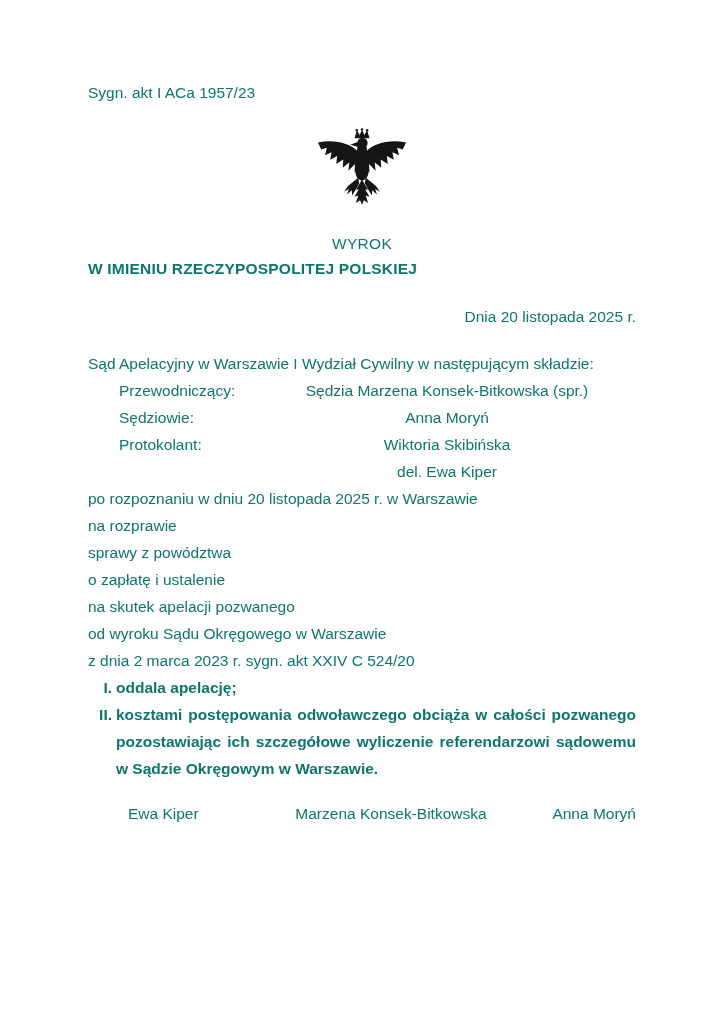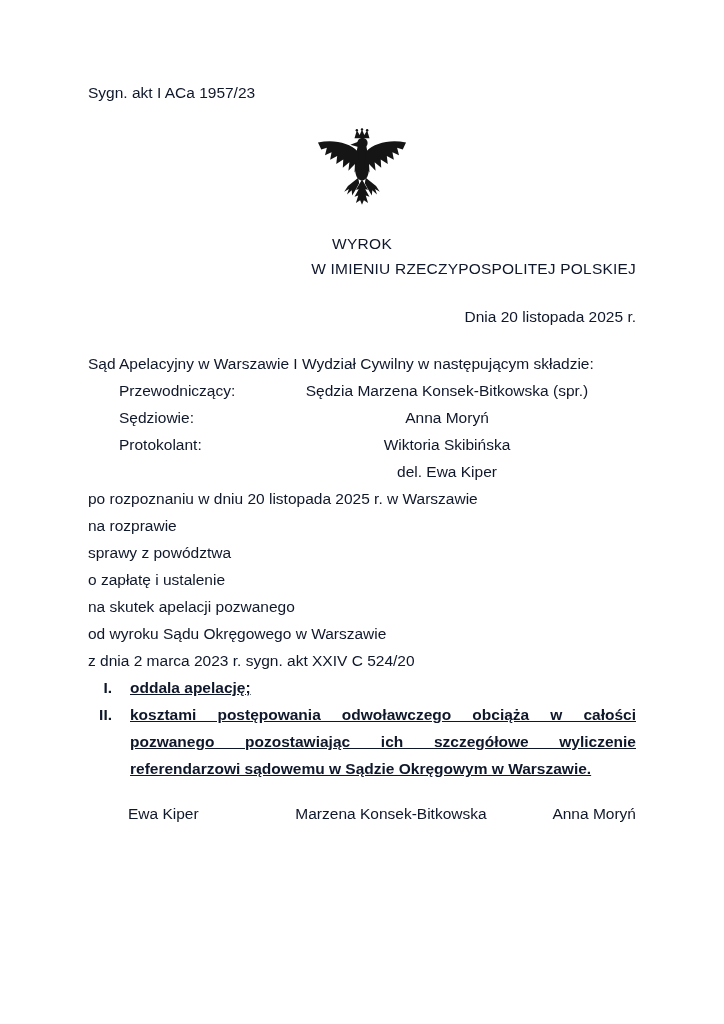--- a/index.html
+++ b/index.html
@@ -6,21 +6,21 @@
     margin: 0;
     padding: 0;
     background: #ffffff;
   }
   .page {
     position: relative;
     width: 724px;
     height: 1024px;
     margin: 0 auto;
     background: #ffffff;
-    color: #0f172a;
+    color: #0f766e;
     font-family: "Liberation Sans", "DejaVu Sans", sans-serif;
     font-size: 15.5px;
     overflow: hidden;
     box-sizing: border-box;
     padding: 0 88px;
   }
   .case-number {
     margin-top: 83px;
     line-height: 20px;
   }
@@ -35,22 +35,22 @@
   }
   .doc-title {
     margin-top: 17px;
     text-align: center;
     font-weight: normal;
     line-height: 20px;
     letter-spacing: 0.3px;
   }
   .doc-subtitle {
     margin-top: 5px;
-    text-align: right;
-    font-weight: normal;
+    text-align: left;
+    font-weight: bold;
     line-height: 20px;
     letter-spacing: 0.2px;
   }
   .date-line {
     margin-top: 28px;
     text-align: right;
     line-height: 20px;
   }
   .doc-body {
     margin-top: 23px;
@@ -73,24 +73,23 @@
     display: flex;
     font-weight: bold;
   }
   .ruling-number {
     flex: 0 0 24px;
     text-align: right;
     padding-right: 0;
   }
   .ruling-text {
     flex: 1 1 auto;
-    margin-left: 18px;
+    margin-left: 4px;
     text-align: justify;
     text-align-last: left;
-    text-decoration: underline;
   }
   .signatures {
     margin-top: 22px;
     display: flex;
     line-height: 20px;
     margin-left: 40px;
   }
   .signature-left  { flex: 1; text-align: left; }
   .signature-center{ flex: 1.4; text-align: right; }
   .signature-right { flex: 1; text-align: right; }

